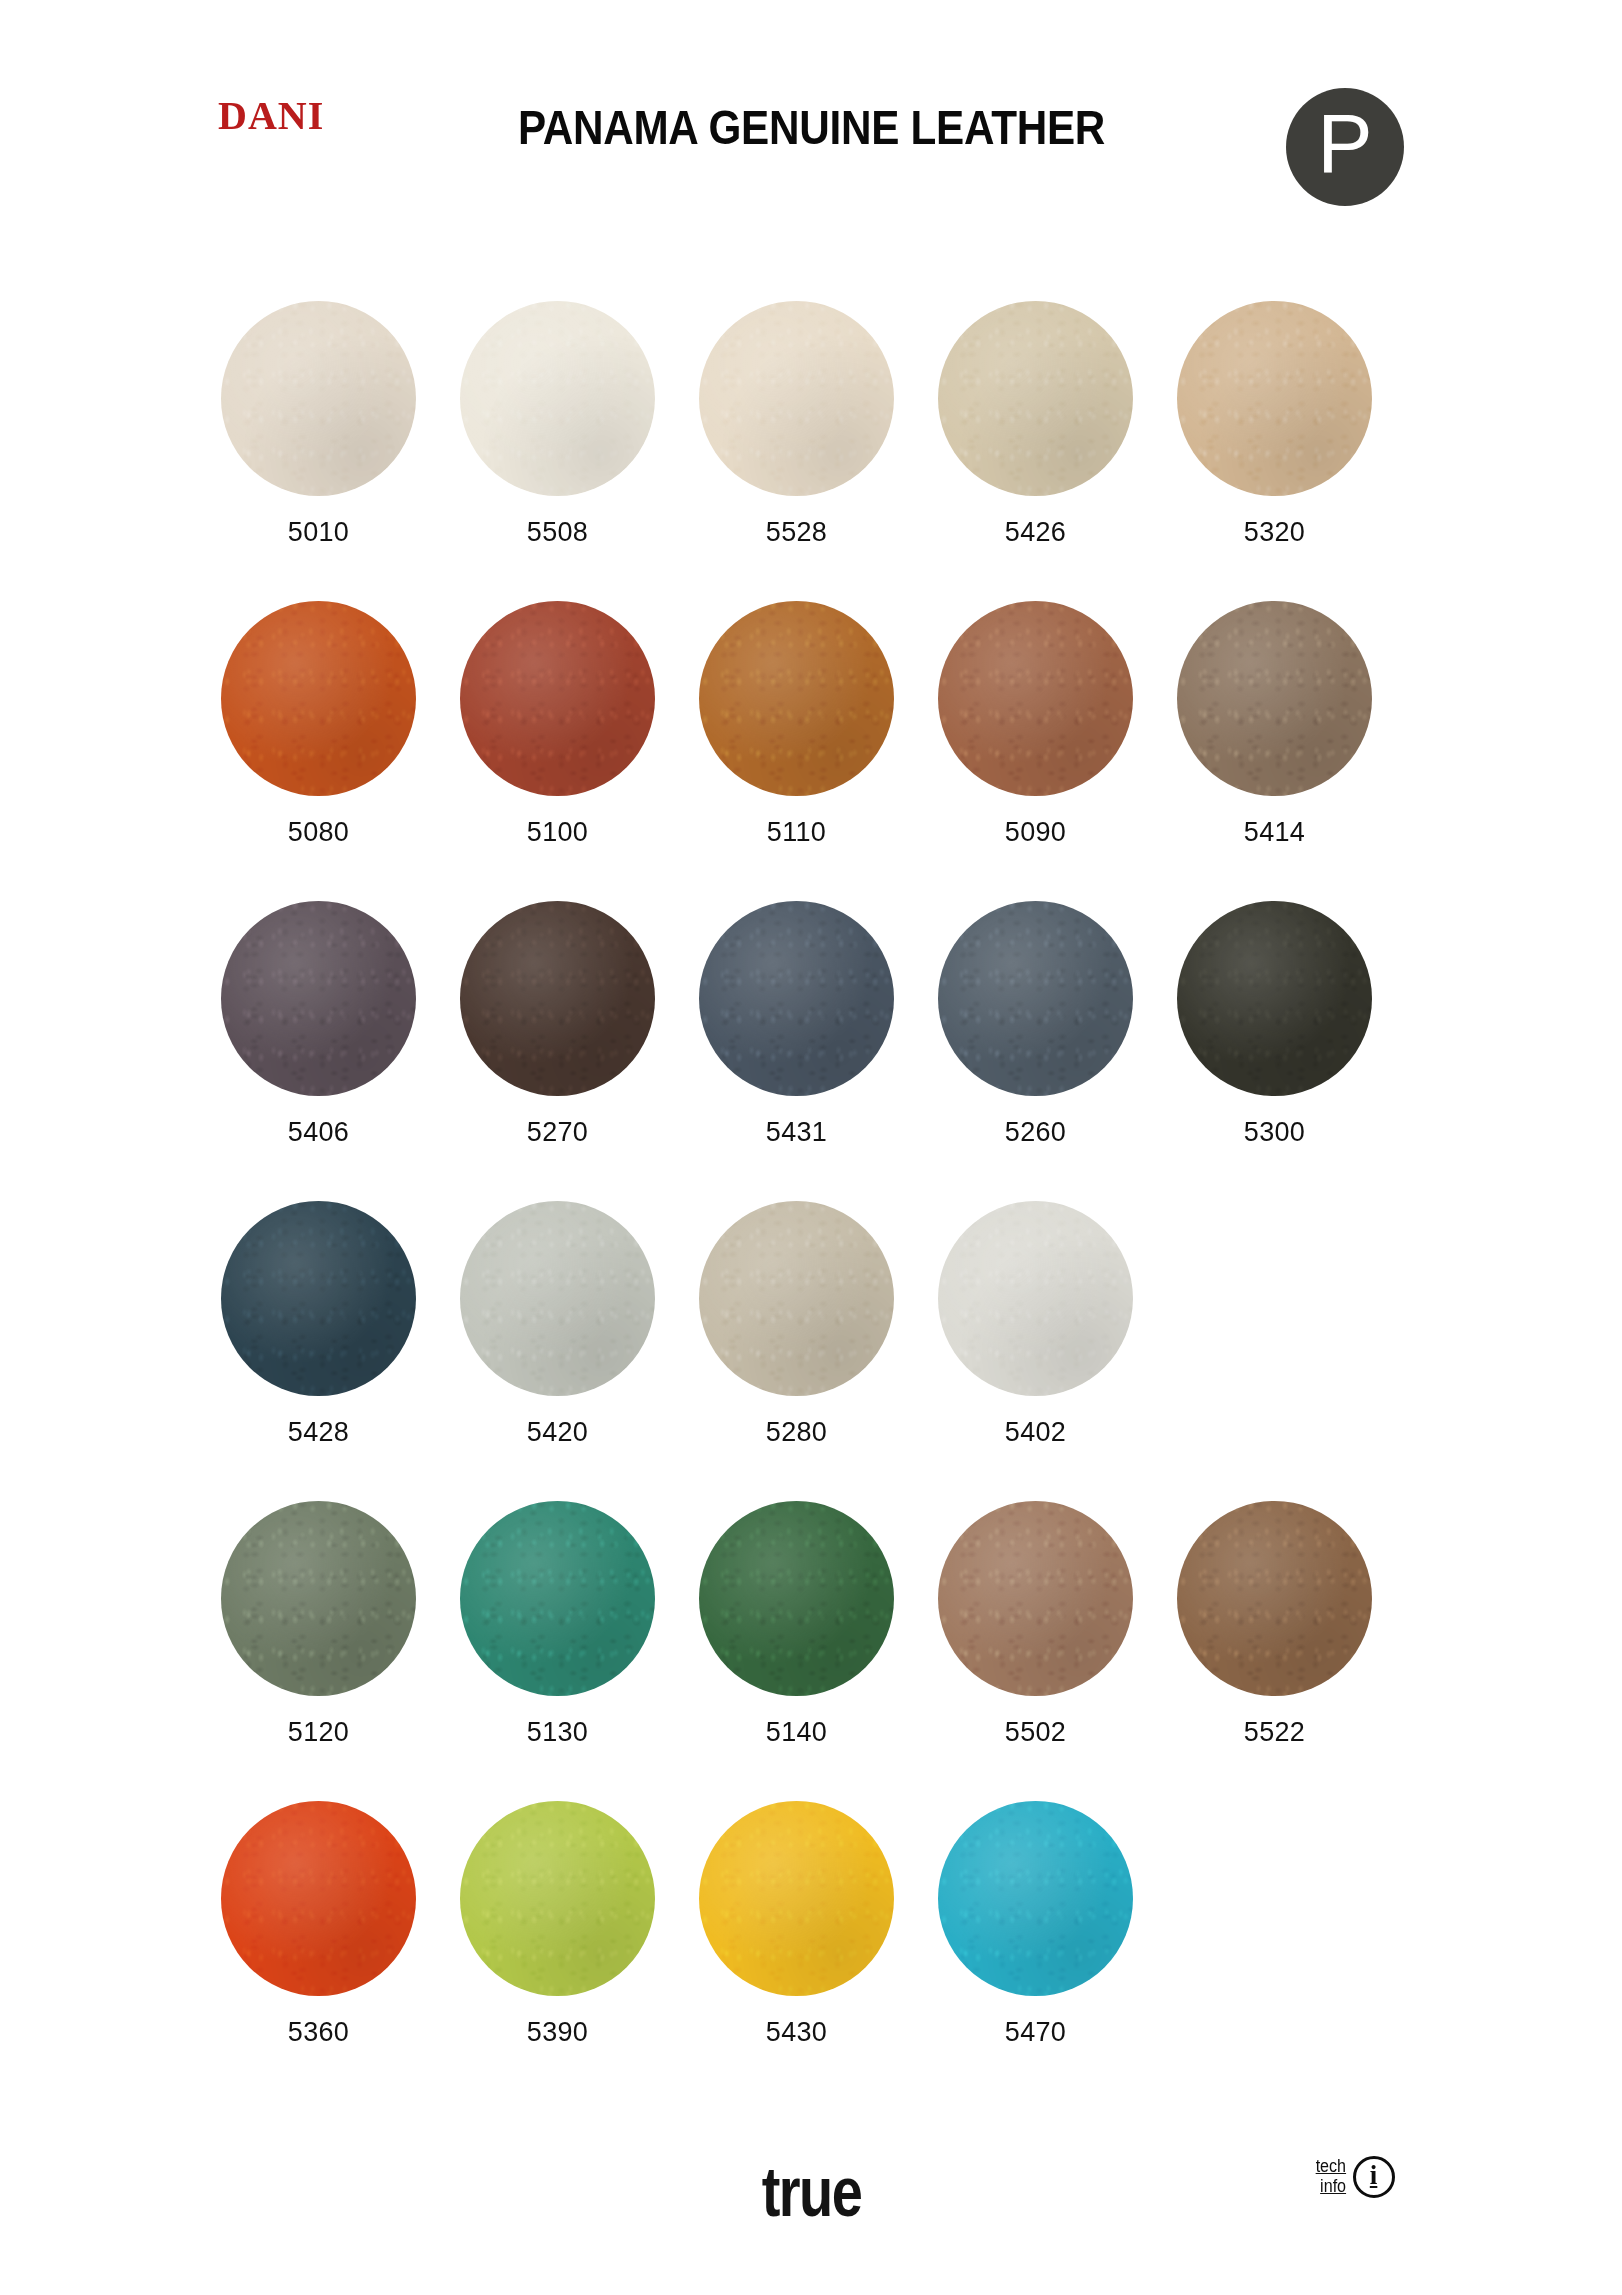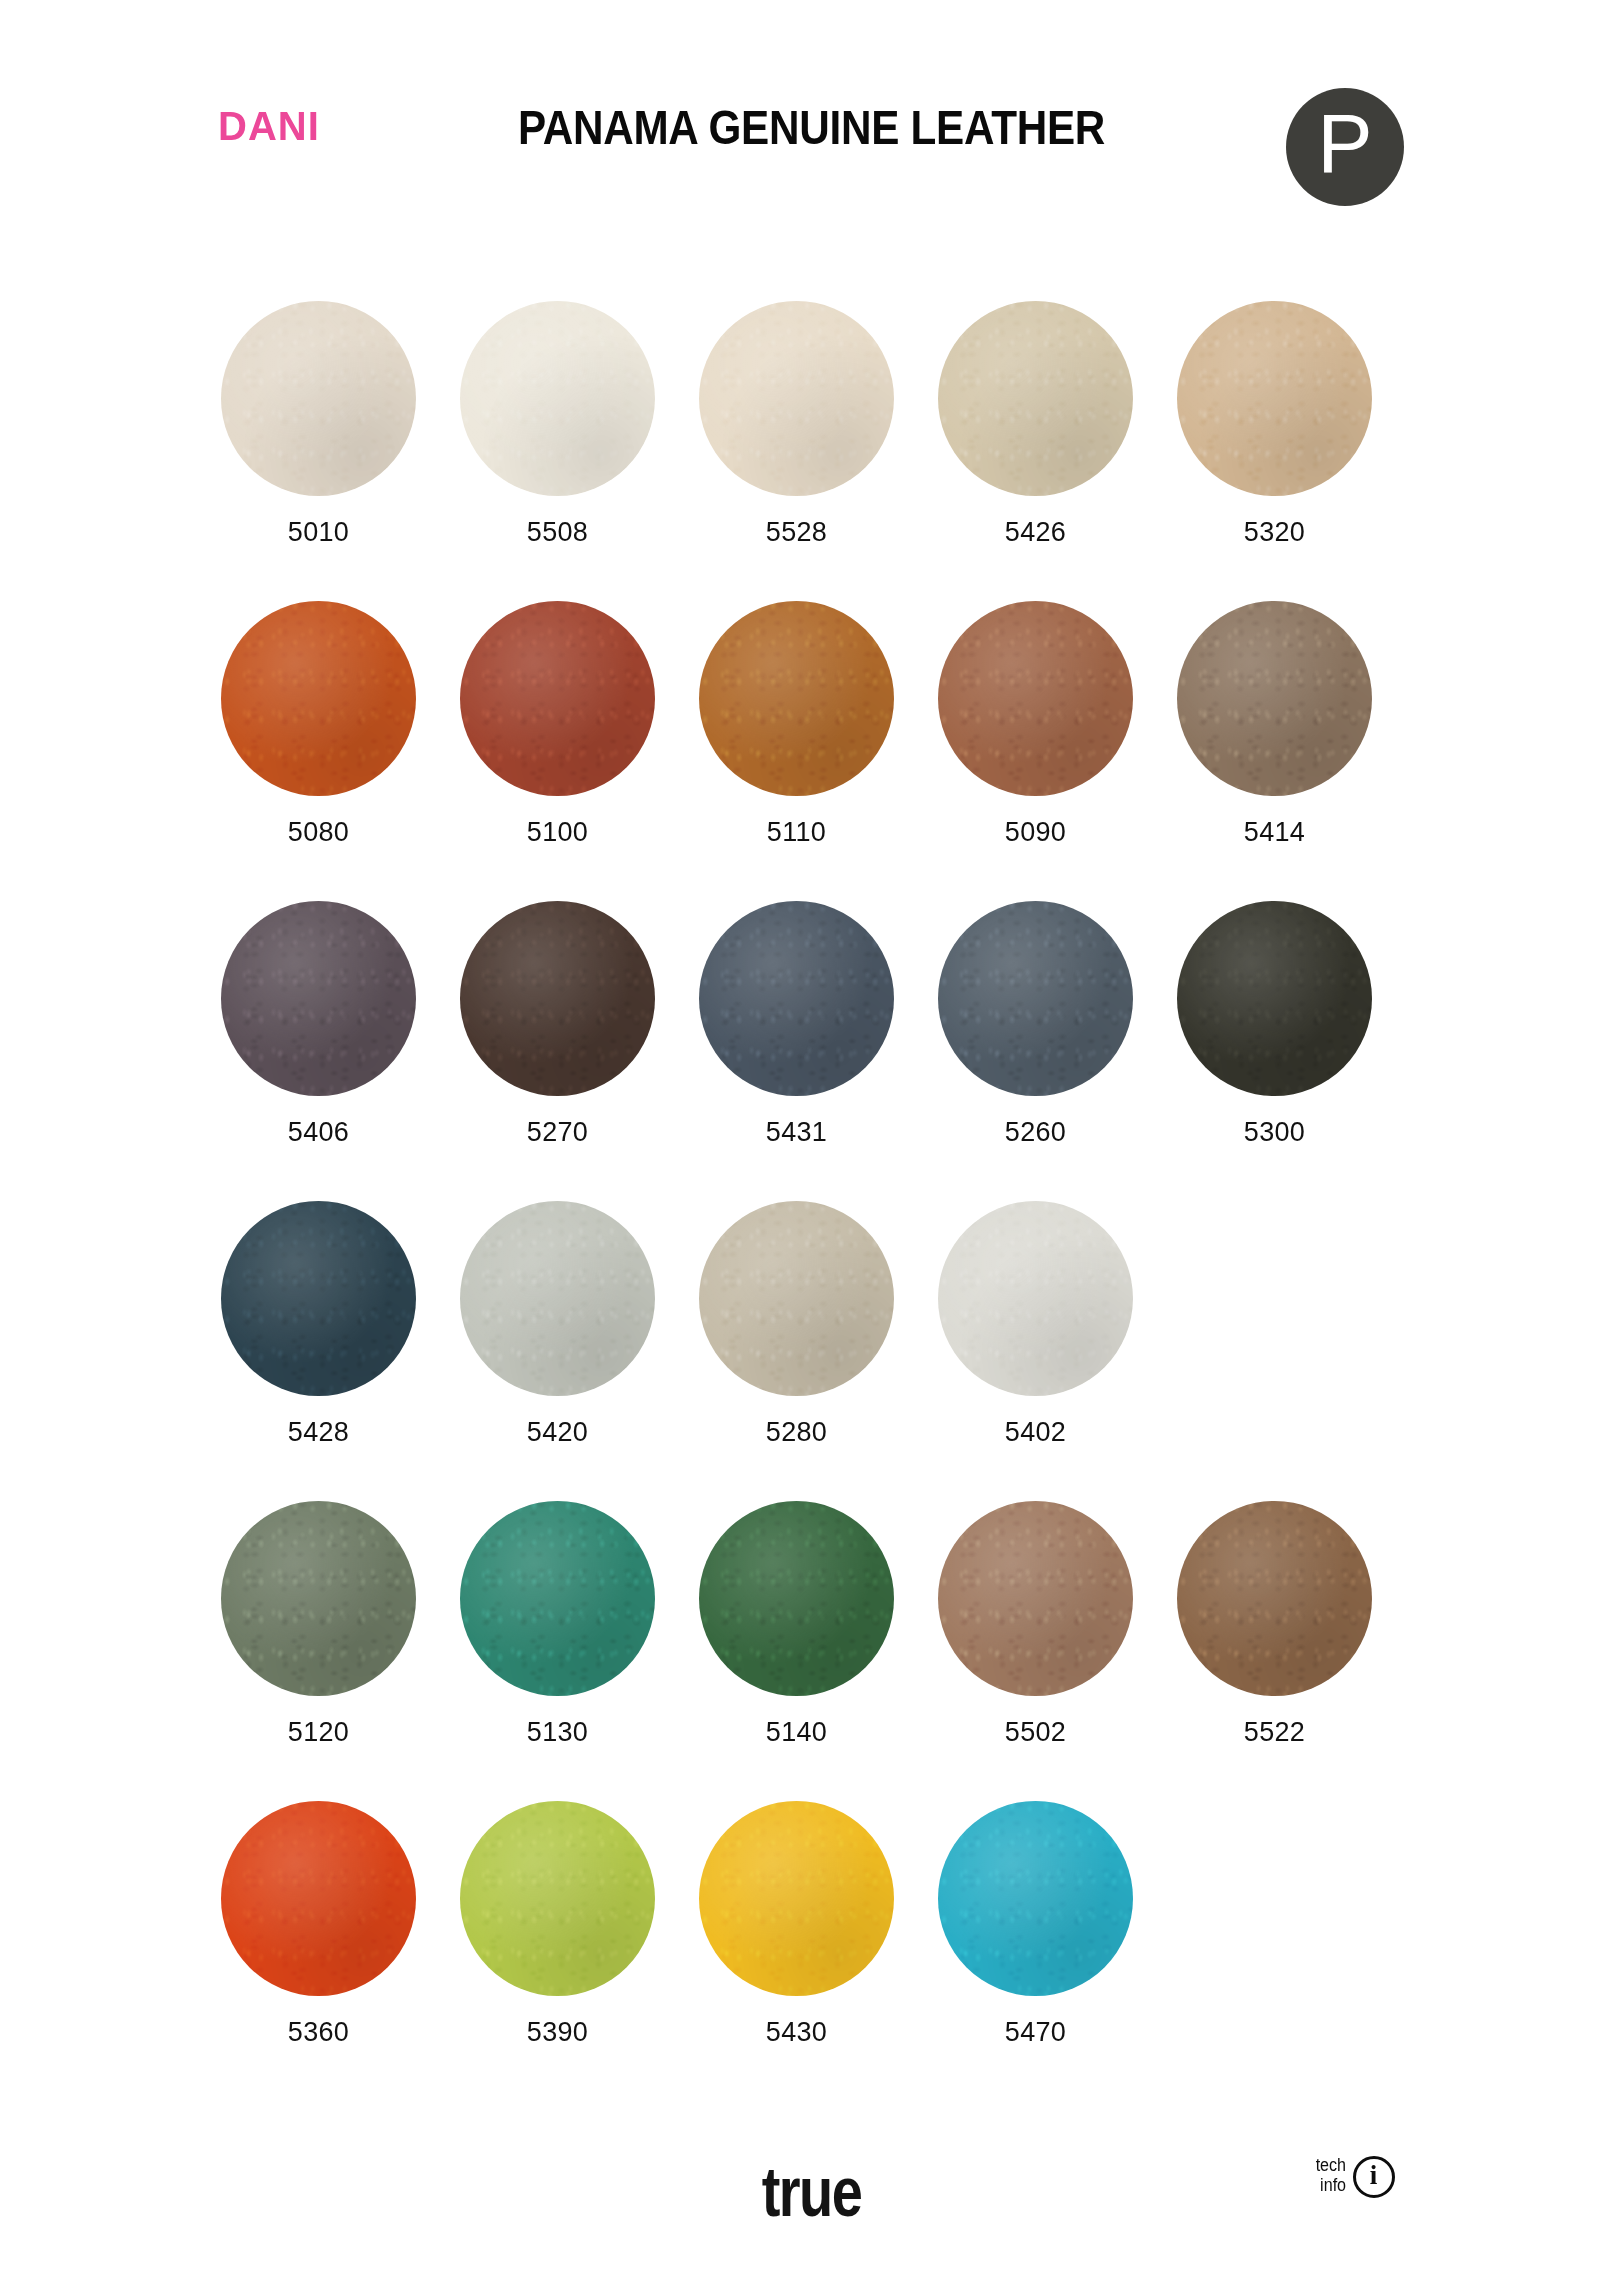--- a/index.html
+++ b/index.html
@@ -21,26 +21,26 @@
   .header {
     position: absolute;
     top: 0;
     left: 0;
     width: 1623px;
     height: 214px;
   }
   .brand-logo {
     position: absolute;
     left: 218px;
-    top: 106px;
-    font-family: Liberation Sans, sans-serif;
+    top: 96px;
+    font-family: Liberation Serif, serif;
     font-weight: 700;
     font-size: 40px;
     letter-spacing: 1px;
-    color: #ec4899;
+    color: #b91c1c;
     line-height: 1;
   }
   .chart-title {
     position: absolute;
     left: 0;
     top: 104px;
     width: 1623px;
     text-align: center;
     font-family: "Liberation Sans", sans-serif;
     font-weight: 700;
@@ -162,22 +162,23 @@
     color: #141414;
     line-height: 1;
     transform: scaleX(0.80);
     transform-origin: 50% 50%;
   }
   .tech-info {
     position: absolute;
     left: 1313px;
     top: 2156px;
     display: flex;
-    align-items: flex-start;
+    align-items: center;
     gap: 6.5px;
+    text-decoration: underline;
   }
   .tech-info-text {
     display: flex;
     flex-direction: column;
     align-items: flex-end;
     font-family: "Liberation Sans", sans-serif;
     font-size: 17.5px;
     line-height: 1.12;
     color: #0d0d0d;
     transform: scaleX(0.92);

